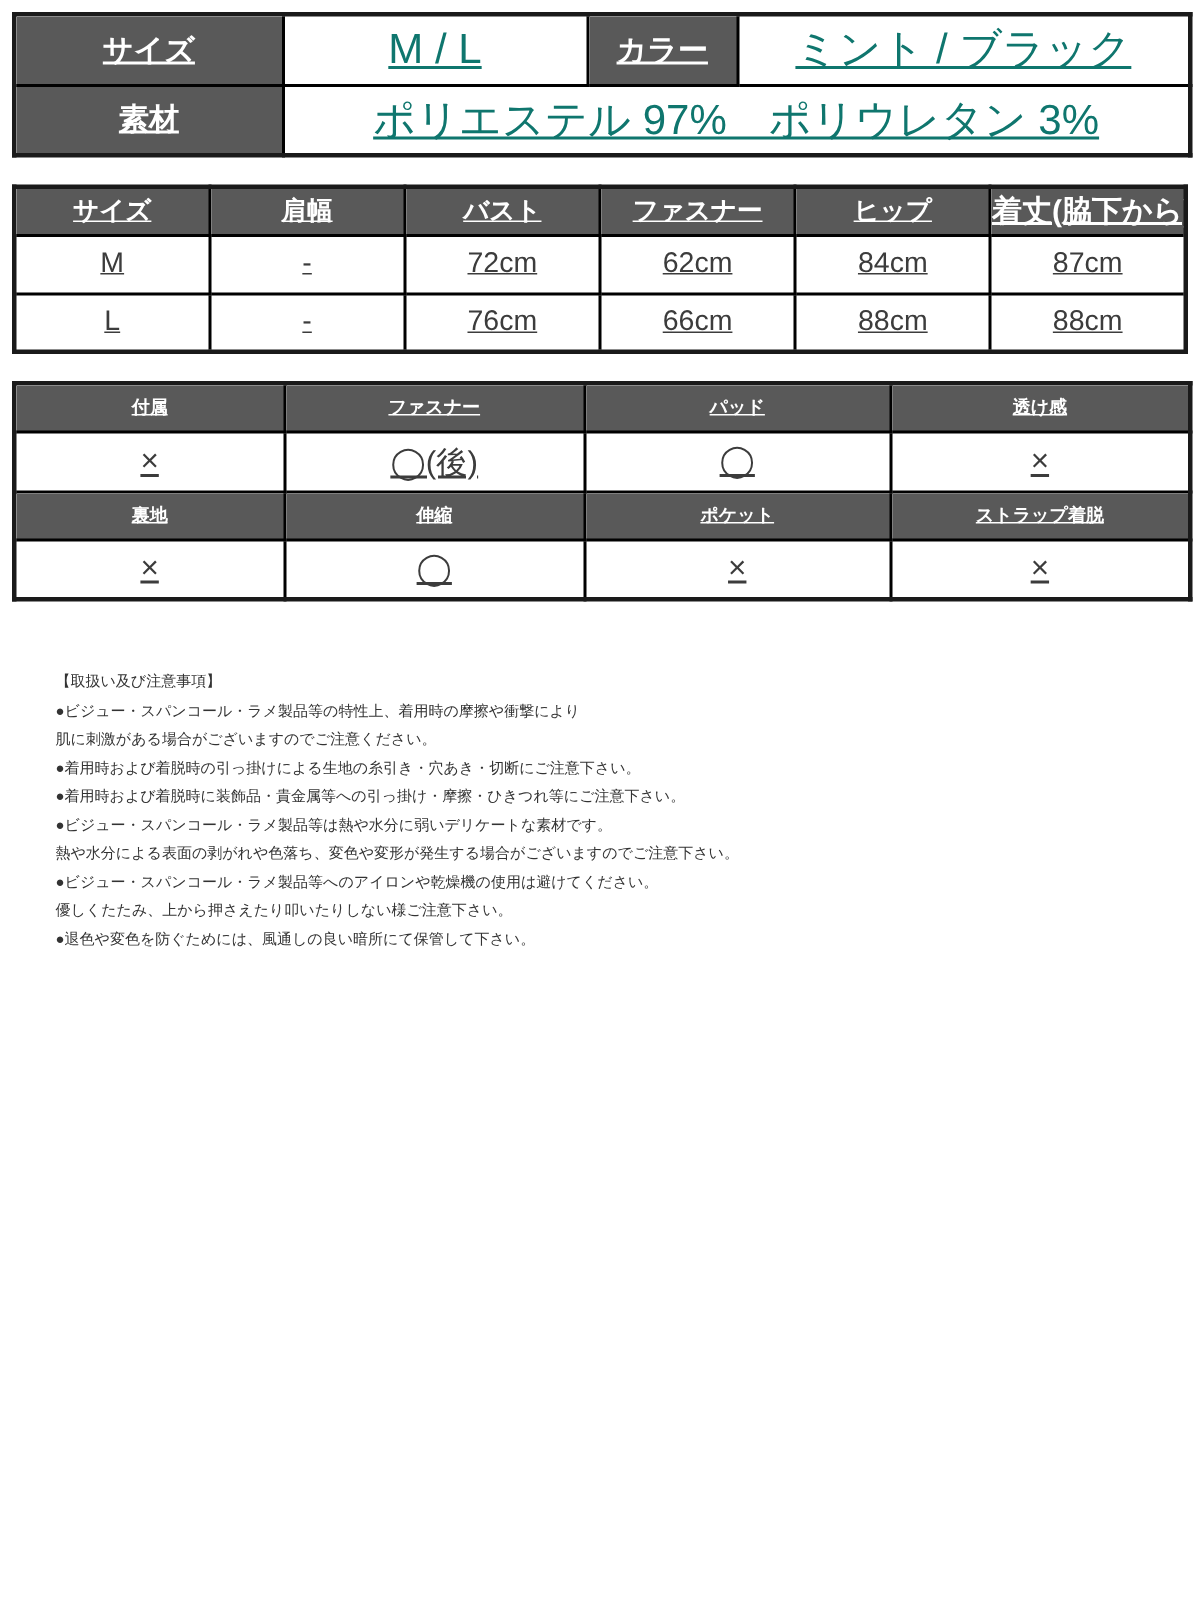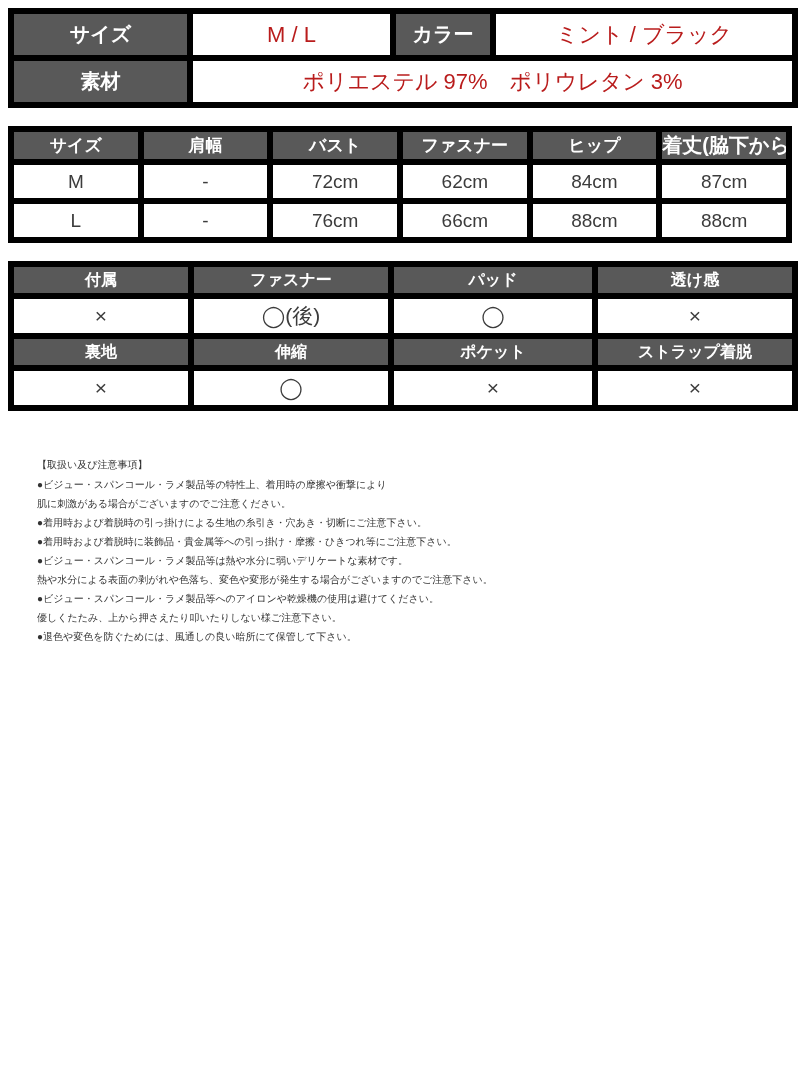--- a/index.html
+++ b/index.html
@@ -13,50 +13,51 @@
   }
   .wrap { padding:8px; }
 
   table.t {
     border-collapse:collapse;
     table-layout:fixed;
     width:784px;
     border:3px solid #1a1a1a;
   }
   table.t th, table.t td {
-    border:6px solid #000000;
+    border:2px solid #000000;
     text-align:center;
     vertical-align:middle;
     overflow:hidden;
     white-space:nowrap;
+    text-decoration:underline;
   }
   table.t th {
     background:#595959;
     color:#ffffff;
     font-weight:bold;
   }
 
   
   .t1 tr { height:47px; }
   .t1 th { font-size:20px; }
-  .t1 td { font-size:22px; color:#b91c1c; }
+  .t1 td { font-size:28px; color:#0f766e; }
 
   
   .t2 { margin-top:18px; }
   .t2 tr.hrow { height:32px; }
   .t2 tr.drow { height:39px; }
   .t2 th { font-size:17px; }
   .t2 th:last-child { font-size:20px; }
   .t2 td { font-size:19px; }
 
   
   .t3 { margin-top:18px; }
   .t3 tr.hrow2 { height:32px; }
   .t3 tr.vrow { height:40px; }
-  .t3 th { font-size:16px; }
+  .t3 th { font-size:12px; }
   .t3 td { font-size:21px; }
 
   
   .notes {
     margin-top:44px;
     padding-left:29px;
     padding-right:10px;
     font-size:10px;
     line-height:19px;
     color:#333333;

